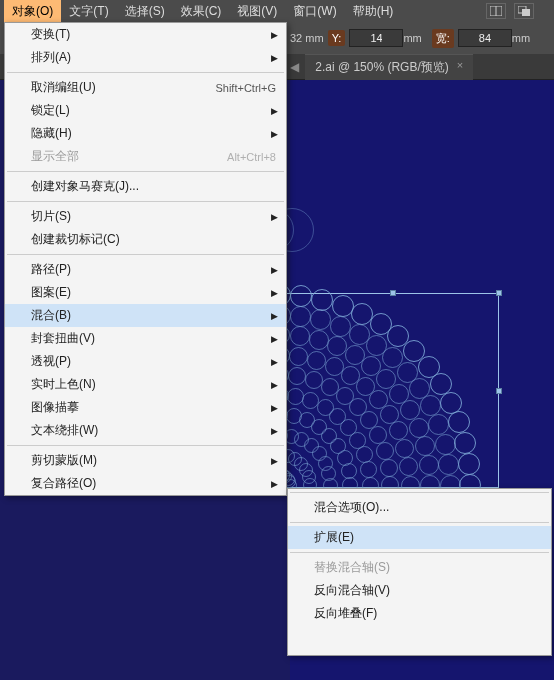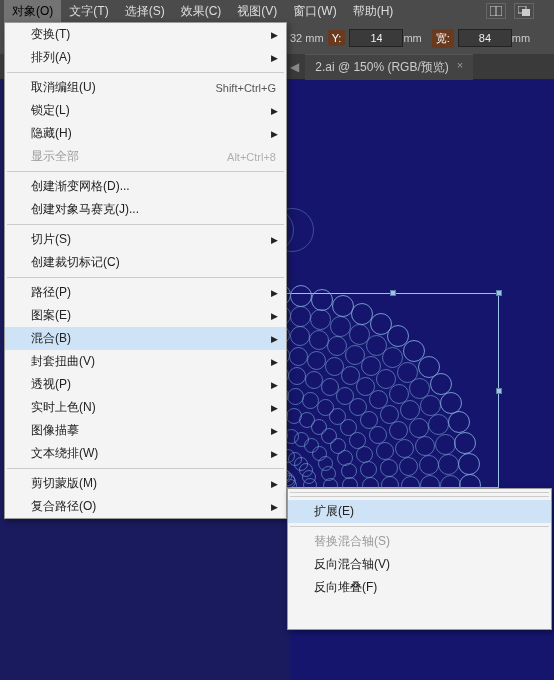--- a/index.html
+++ b/index.html
@@ -1,20 +1,20 @@
 <!DOCTYPE html>
 <html><head>
 <meta charset="utf-8">
 <style>
   * { margin: 0; padding: 0; box-sizing: border-box; font-family: "Microsoft YaHei", Arial, sans-serif; }
   body { width: 554px; height: 680px; background: #1a1a5e; overflow: hidden; position: relative; }
   
   .menubar { height: 22px; background: #4b4b4b; display: flex; align-items: center; padding: 0 4px; color: #ddd; font-size: 12px; }
   .menubar-item { padding: 0 8px; height: 100%; display: flex; align-items: center; }
-  .menubar-item.active { background: #737373; color: #000; }
+  .menubar-item.active { background: #fdba74; color: #000; }
   .menubar-spacer { flex: 1; }
   .menubar-icon { width: 20px; height: 16px; margin: 0 4px; display: flex; align-items: center; justify-content: center; border: 1px solid #666; }
   .menubar-icon svg { fill: #ccc; }
   
   .propbar { height: 32px; background: #4b4b4b; display: flex; align-items: center; color: #ccc; font-size: 11px; padding-left: 290px; }
   .propbar .unit { margin-right: 6px; }
   .plabel { background: #6a3a1f; color: #fff; padding: 2px 4px; border-radius: 2px; margin: 0 4px; font-size: 11px; }
   .pinput { background: #3a3a3a; border: 1px solid #222; color: #eee; font-size: 11px; width: 54px; height: 18px; padding: 0 20px; }
   
   .tabbar { height: 26px; background: #3a3a3a; display: flex; align-items: center; color: #ccc; font-size: 12px; padding-left: 290px; border-bottom: 1px solid #222; }
@@ -221,23 +221,20 @@
     <div class="menu-item">
       <span>隐藏(H)</span>
       <span class="submenu-arrow">▶</span>
     </div>
     <div class="menu-item disabled">
       <span>显示全部</span>
       <span class="menu-shortcut">Alt+Ctrl+8</span>
     </div>
     <div class="menu-sep"></div>
     <div class="menu-item">
-      <span>创建渐变网格(D)...</span>
-    </div>
-    <div class="menu-item">
       <span>创建对象马赛克(J)...</span>
     </div>
     <div class="menu-sep"></div>
     <div class="menu-item">
       <span>切片(S)</span>
       <span class="submenu-arrow">▶</span>
     </div>
     <div class="menu-item">
       <span>创建裁切标记(C)</span>
     </div>
@@ -280,20 +277,23 @@
       <span class="submenu-arrow">▶</span>
     </div>
     <div class="menu-item">
       <span>复合路径(O)</span>
       <span class="submenu-arrow">▶</span>
     </div>
   </div>
 
 <div class="submenu" id="sub-menu">
     <div class="menu-sep"></div>
+    <div class="menu-item">
+      <span>混合选项(O)...</span>
+    </div>
     <div class="menu-sep"></div>
     <div class="menu-item hover">
       <span>扩展(E)</span>
     </div>
     <div class="menu-sep"></div>
     <div class="menu-item disabled">
       <span>替换混合轴(S)</span>
     </div>
     <div class="menu-item">
       <span>反向混合轴(V)</span>

